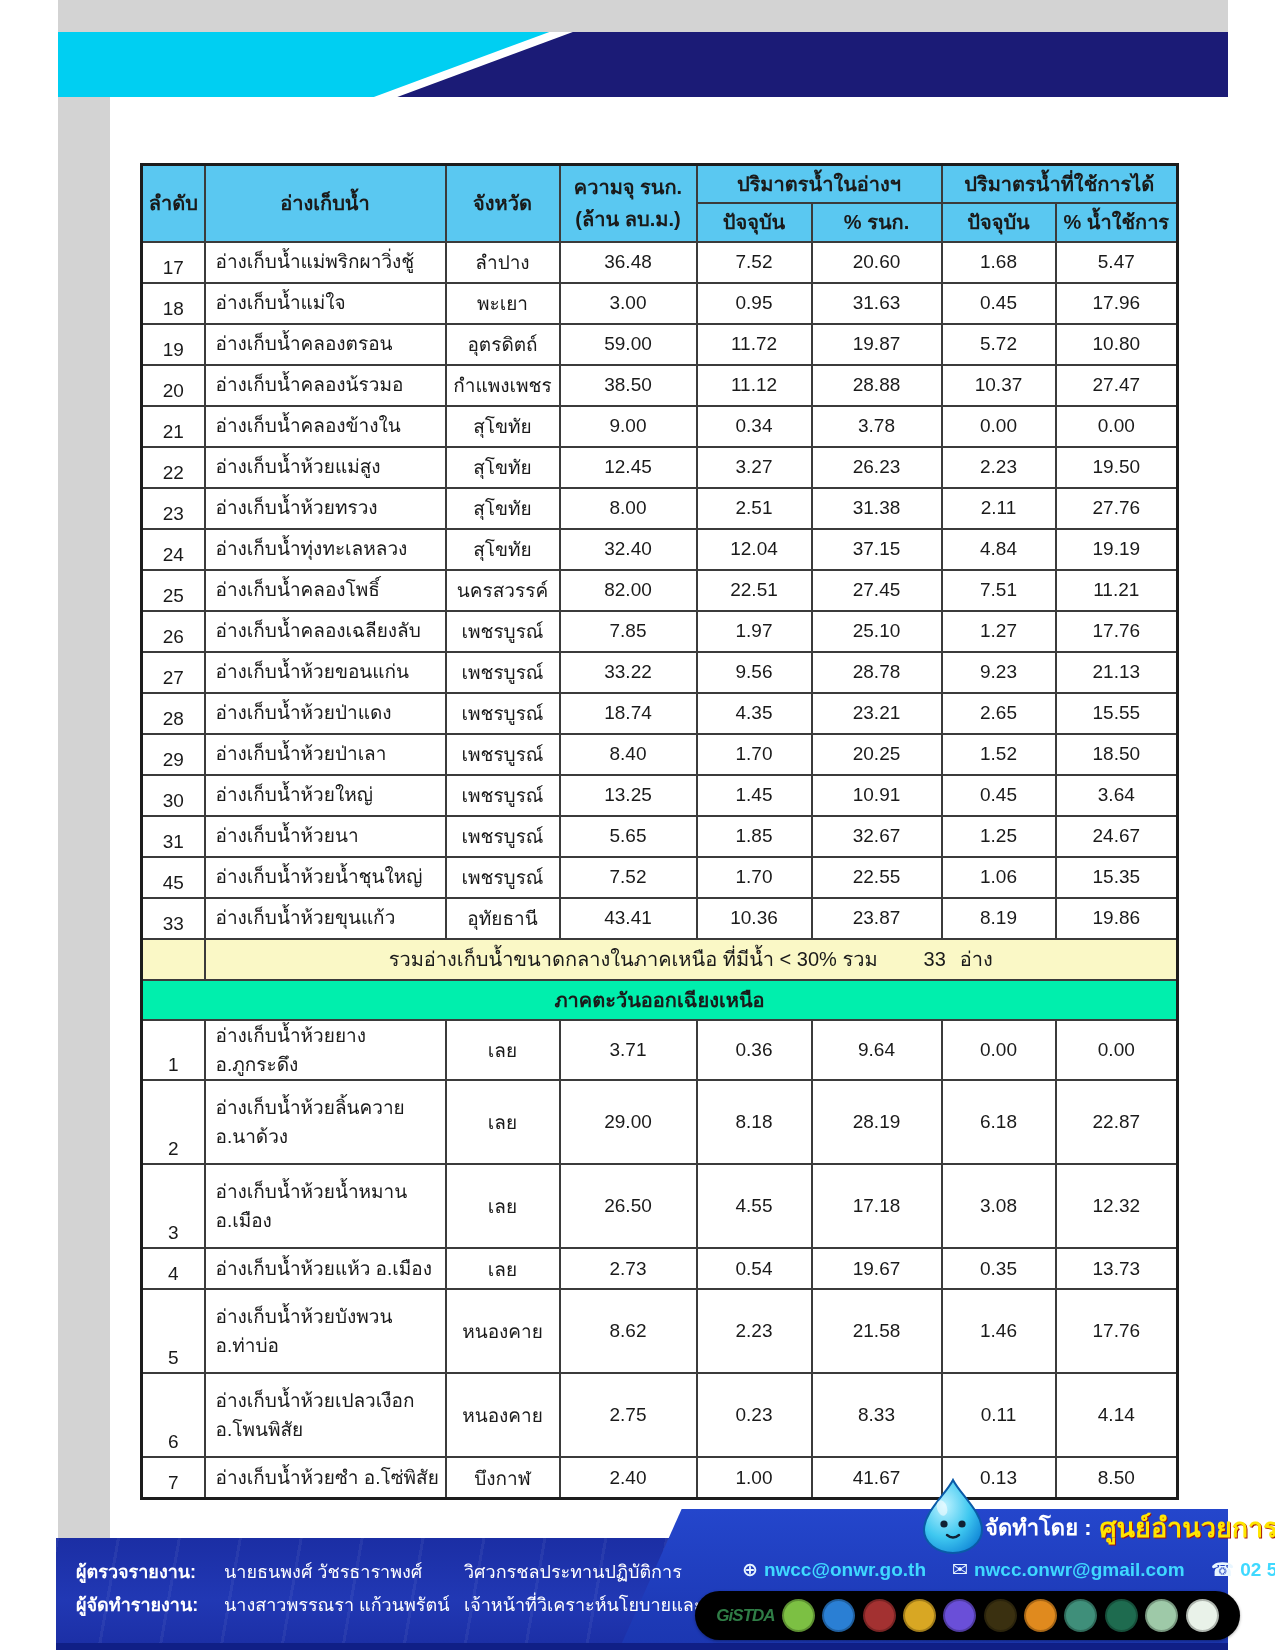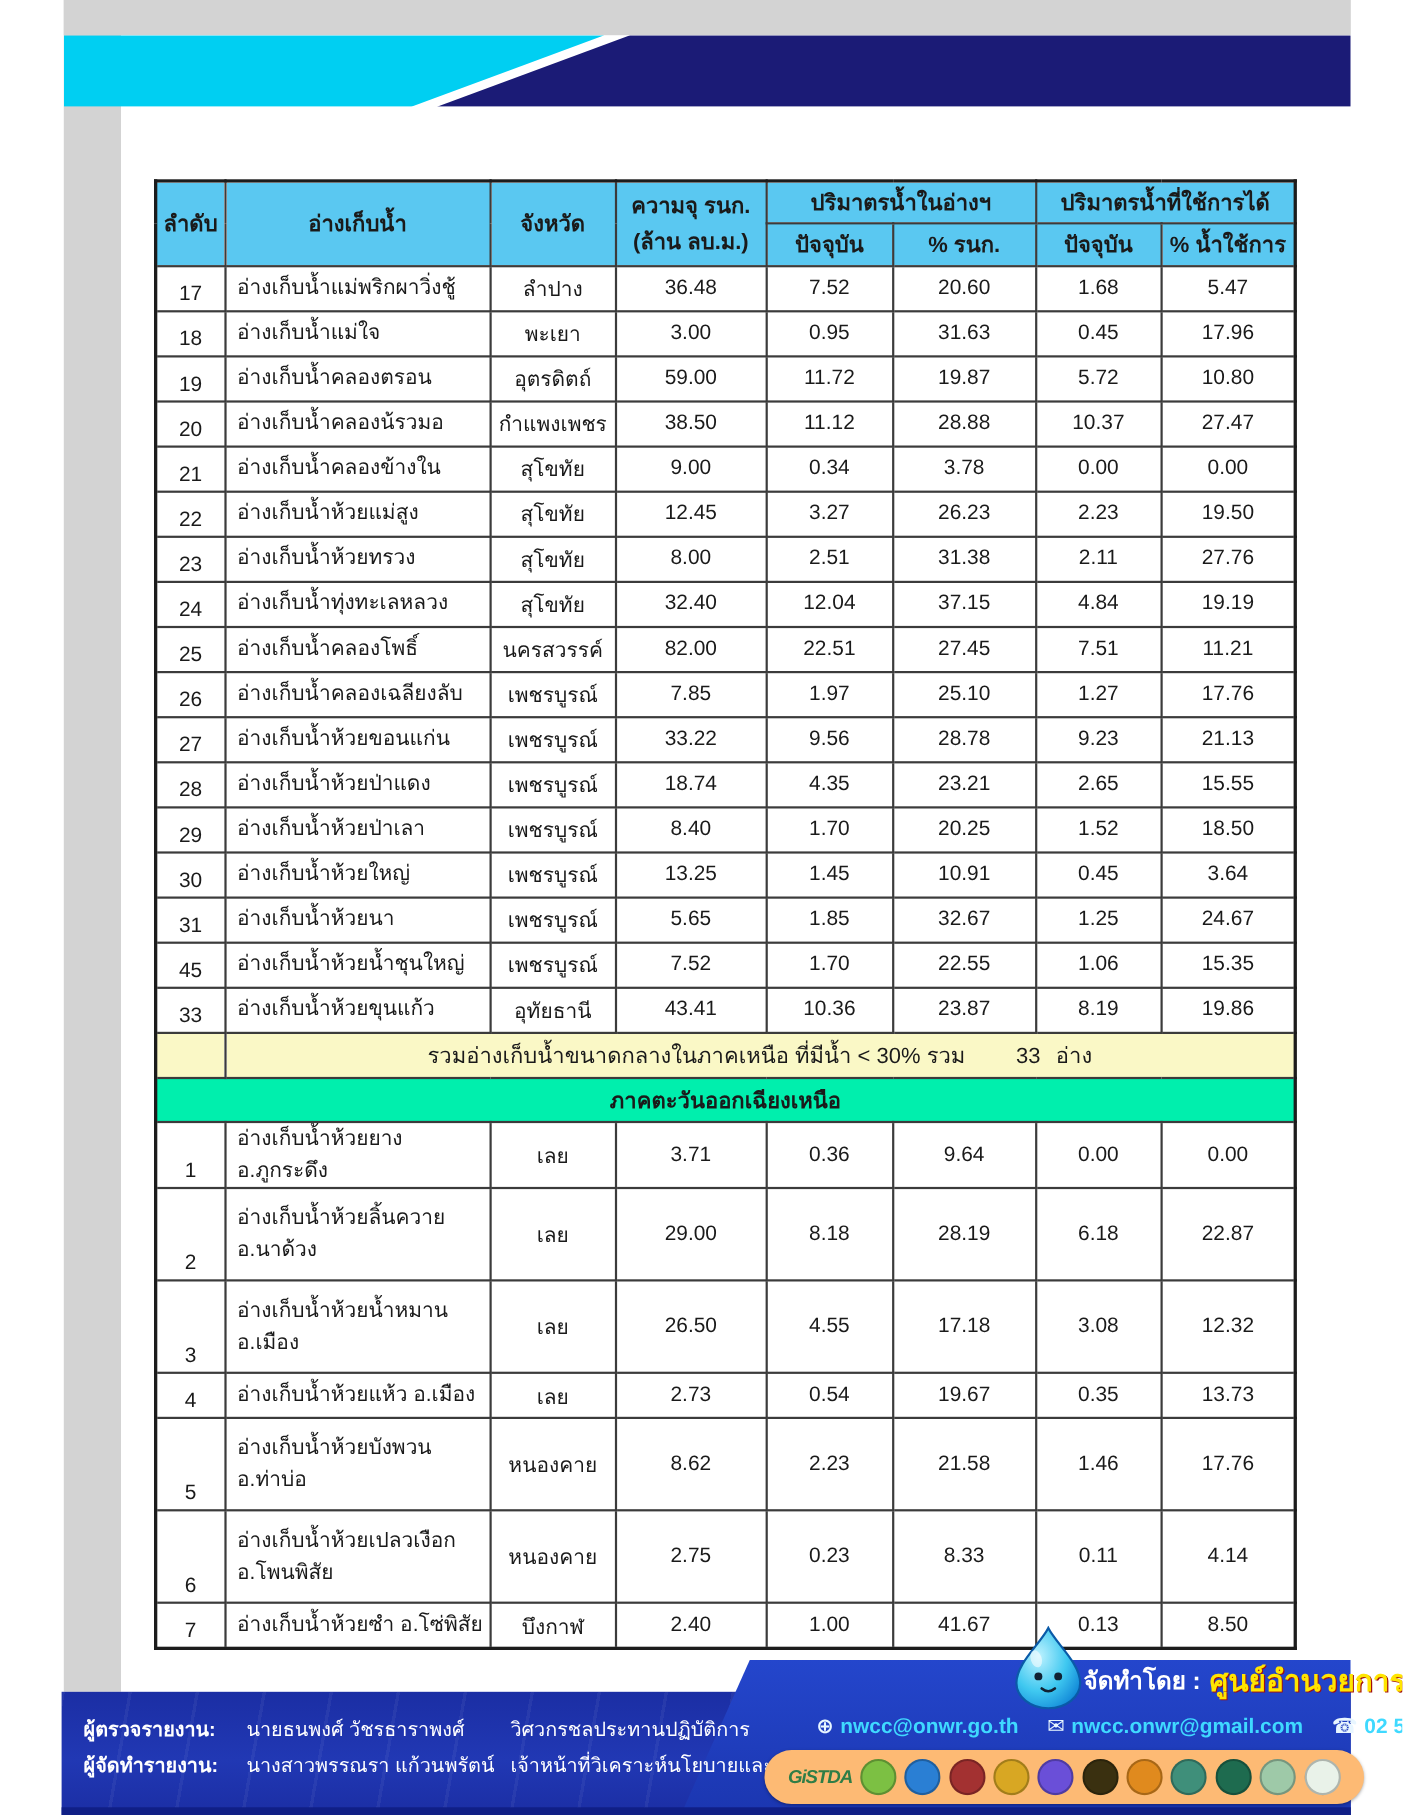--- a/index.html
+++ b/index.html
@@ -52,21 +52,21 @@
   .footer-panel{position:absolute;left:600px;top:1509px;width:628px;height:141px;
     background:linear-gradient(180deg,var(--footer-panel) 0%,var(--footer-panel2) 100%);
     clip-path:polygon(13% 0,100% 0,100% 100%,3% 100%);}
   .made-by{position:absolute;left:985px;top:1505px;width:245px;height:44px;display:flex;align-items:center;gap:8px;white-space:nowrap;}
   .made-by .lbl{color:#fff;font-weight:bold;font-size:22px;}
   .made-by .org{color:var(--accent-yellow);font-weight:bold;font-size:27px;text-shadow:1px 1px 0 #a01010;}
   .mascot{position:absolute;left:920px;top:1478px;width:66px;height:76px;}
   .contact-row{position:absolute;left:742px;top:1558px;width:490px;display:flex;gap:26px;align-items:center;white-space:nowrap;}
   .contact{display:flex;align-items:center;gap:6px;color:var(--accent-cyan);font-weight:bold;font-size:19px;}
   .contact .ic{font-size:19px;color:#e8f6ff;}
-  .logo-pill{position:absolute;left:695px;top:1591px;width:545px;height:49px;background:#fdba74;border-radius:25px;
+  .logo-pill{position:absolute;left:695px;top:1591px;width:545px;height:49px;background:#000000;border-radius:25px;
     display:flex;align-items:center;justify-content:space-evenly;padding:0 14px;box-shadow:0 1px 3px rgba(0,0,0,.35);}
   .logo-dot{width:33px;height:33px;border-radius:50%;flex:0 0 auto;}
   .gistda{font-style:italic;font-weight:bold;font-size:17px;color:#2f7d46;letter-spacing:-1px;flex:0 0 auto;}
 </style>
 </head>
 <body>
 
 <div class="page">
 
   <div class="top-gray-band"></div>

